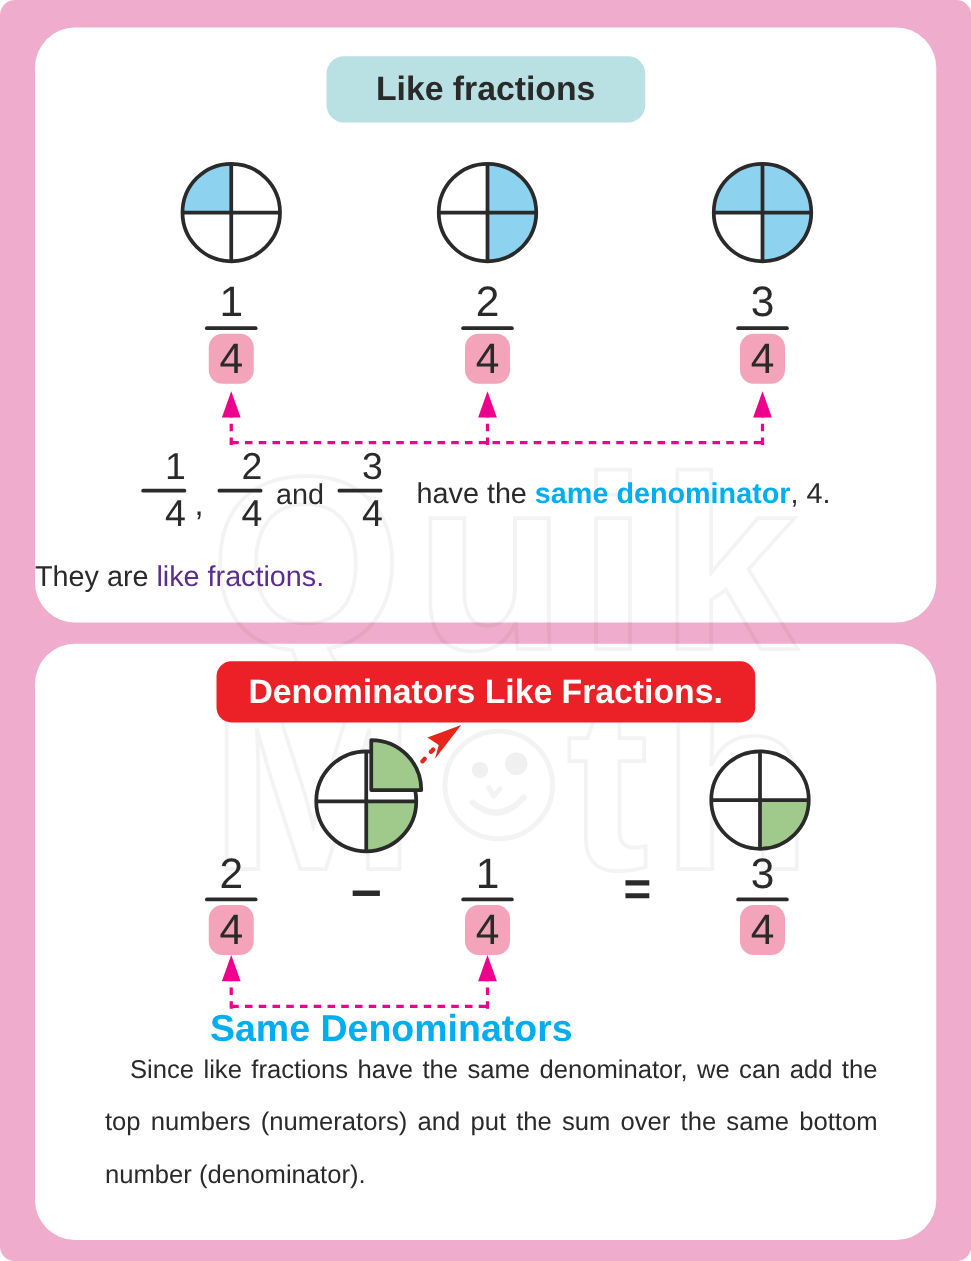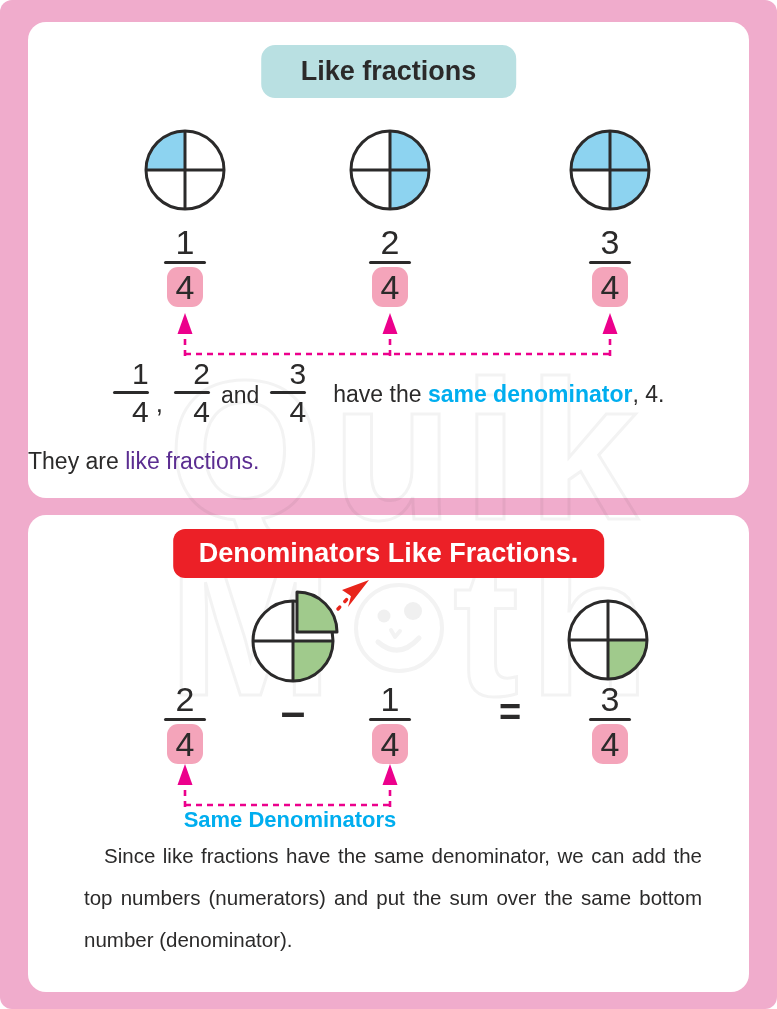--- a/index.html
+++ b/index.html
@@ -1,21 +1,21 @@
 <!DOCTYPE html>
 <html><head>
 <meta charset="utf-8">
 <style>
   html,body{margin:0;padding:0;background:#fff;}
   .page{
     position:relative;width:777px;height:1009px;background:#F0ACCC;
     border-radius:12px;overflow:hidden;
     font-family:"Liberation Sans",sans-serif;color:#2B2A2A;
   }
-  .card{position:absolute;left:28px;width:721px;background:#fff;border-radius:18px;}
+  .card{position:absolute;left:28px;width:721px;background:#fff;border-radius:32px;}
   .card1{top:22px;height:476px;}
   .card2{top:515px;height:477px;}
   .card > *{position:absolute;z-index:2;}
   
   .badge{left:50%;transform:translateX(-50%);text-align:center;white-space:nowrap;font-weight:bold;}
   .badge-teal{top:23px;background:#B9E0E2;border-radius:14px;padding:11px 40px;font-size:27px;color:#2B2A2A;}
   .badge-red{top:14px;background:#EC2027;border-radius:12px;padding:9px 26px;font-size:27px;color:#fff;}
   
   .pie{display:block;}
   .pie-std{width:84px;height:84px;}
@@ -37,21 +37,21 @@
   .conclusion{left:0;top:426px;width:100%;text-align:left;font-size:23px;}
   .hl-purple{color:#5B2D91;}
   
   .connector{left:0;width:721px;height:50px;}
   .connector.c1{top:288px;}
   .connector.c2{top:246px;height:48px;}
   
   .op{font-weight:bold;text-align:center;}
   .op-minus{left:235px;top:172px;width:60px;font-size:44px;}
   .op-equals{left:452px;top:176px;width:60px;font-size:38px;}
-  .same-denoms{left:140px;top:292px;width:244px;text-align:center;font-size:22px;font-weight:bold;color:#00AEEF;white-space:nowrap;}
+  .same-denoms{left:140px;top:292px;width:244px;text-align:center;font-size:30px;font-weight:bold;color:#00AEEF;white-space:nowrap;}
   
   .copy{left:56px;top:320px;width:618px;}
   .copy p{margin:0 0 5px 0;font-size:20.5px;line-height:42px;text-align:justify;text-indent:20px;color:#2B2A2A;}
   
   .watermark{position:absolute;left:0;top:0;width:100%;height:100%;z-index:1;pointer-events:none;}
   .wm{position:absolute;font-weight:bold;color:transparent;-webkit-text-stroke:3px rgba(40,40,40,0.055);letter-spacing:10px;line-height:1;}
   .wm1{left:168px;top:352px;font-size:198px;}
   .wm2{left:168px;top:528px;font-size:198px;display:flex;align-items:flex-start;}
   .wm-face{width:96px;height:96px;margin:52px 6px 0 8px;}
 </style>

